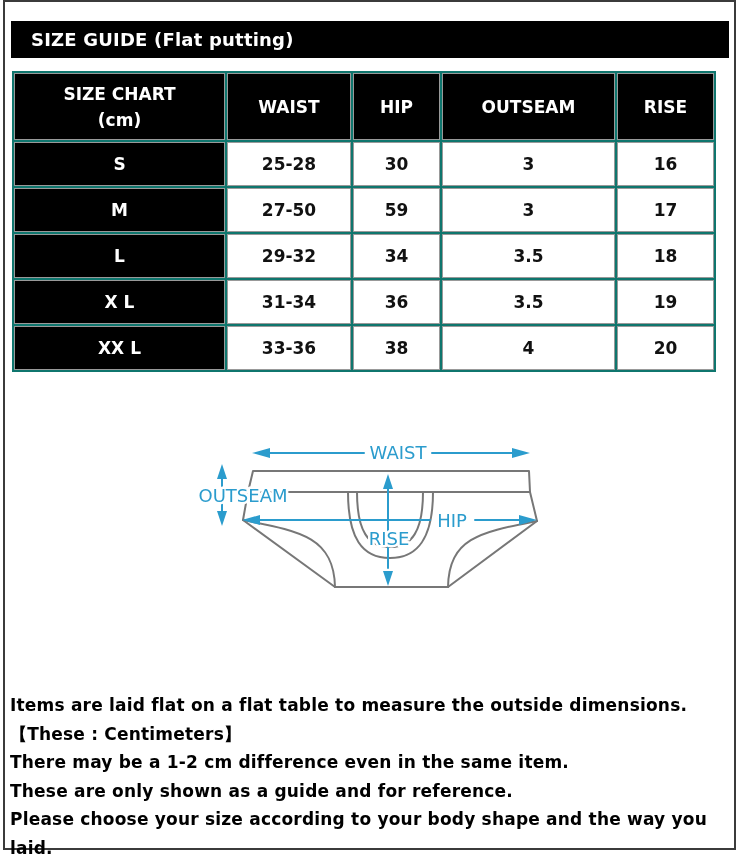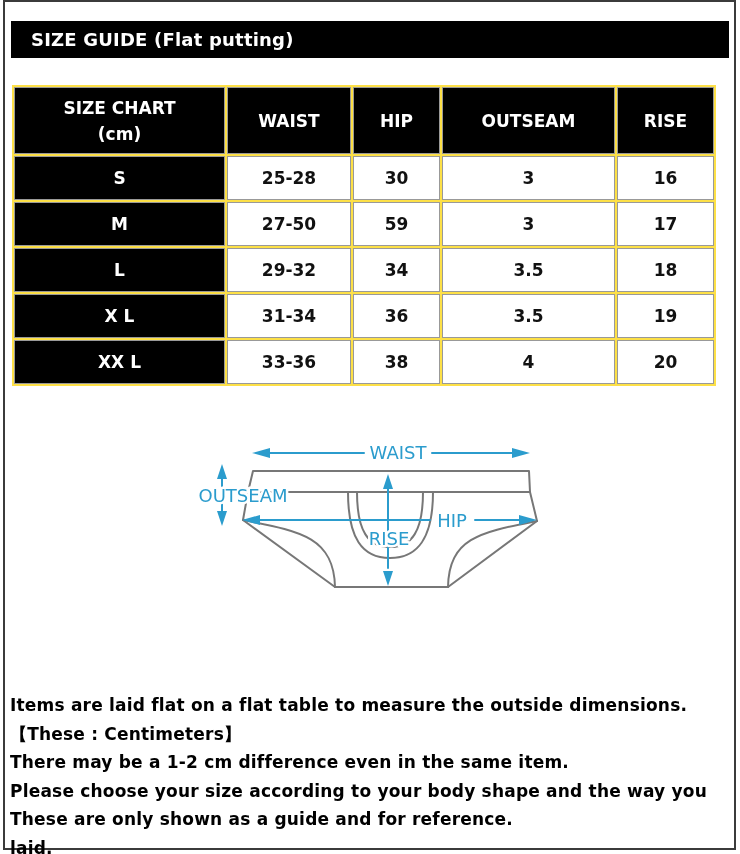--- a/index.html
+++ b/index.html
@@ -26,24 +26,24 @@
   .title-bar{
     position:absolute;left:11px;top:21px;width:718px;height:37px;
     background:var(--accent-black);
     color:#ffffff;
     font-size:18px;font-weight:bold;
     line-height:37px;
     padding-left:20px;
     letter-spacing:0.2px;
   }
   table.size-table{
-    position:absolute;left:12px;top:85px;
+    position:absolute;left:12px;top:71px;
     border-collapse:separate;border-spacing:2px;
     table-layout:fixed;
-    background:#fde047;
+    background:#0f766e;
   }
   .size-table th,.size-table td{
     border:1px solid var(--cell-border-gray);
     text-align:center;vertical-align:middle;
     font-weight:bold;
     font-size:17px;
   }
   .size-table .black{
     background:var(--accent-black);
     color:#ffffff;
@@ -193,16 +193,16 @@
   <text class="dlabel" x="398" y="459">WAIST</text>
   <text class="dlabel" x="243" y="502">OUTSEAM</text>
   <text class="dlabel" x="452" y="527">HIP</text>
   <text class="dlabel" x="389" y="545">RISE</text>
 </svg>
 
 <div class="notes">
   <div>Items are laid flat on a flat table to measure the outside dimensions.</div>
   <div>【These : Centimeters】</div>
   <div>There may be a 1-2 cm difference even in the same item.</div>
+  <div>These are only shown as a guide and for reference.</div>
   <div>Please choose your size according to your body shape and the way you</div>
-  <div>These are only shown as a guide and for reference.</div>
   <div>laid.</div>
 </div>
 
 </body></html>

